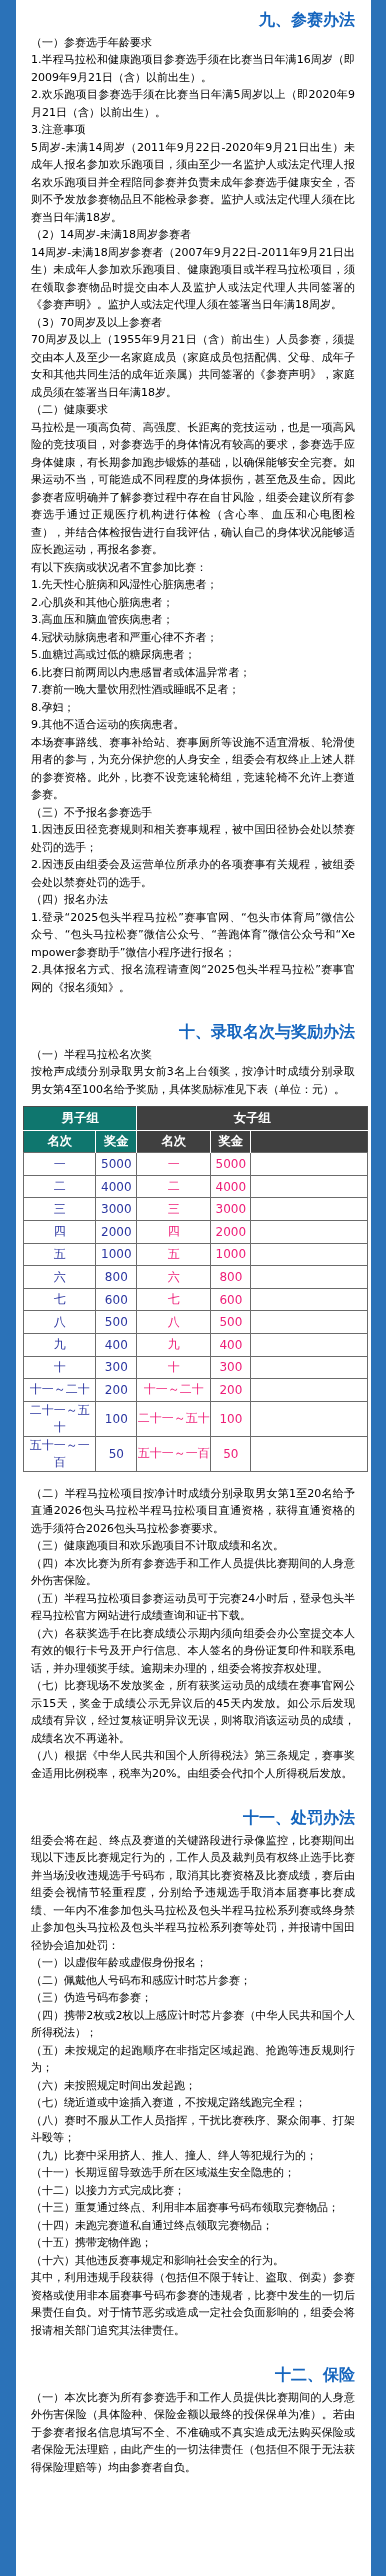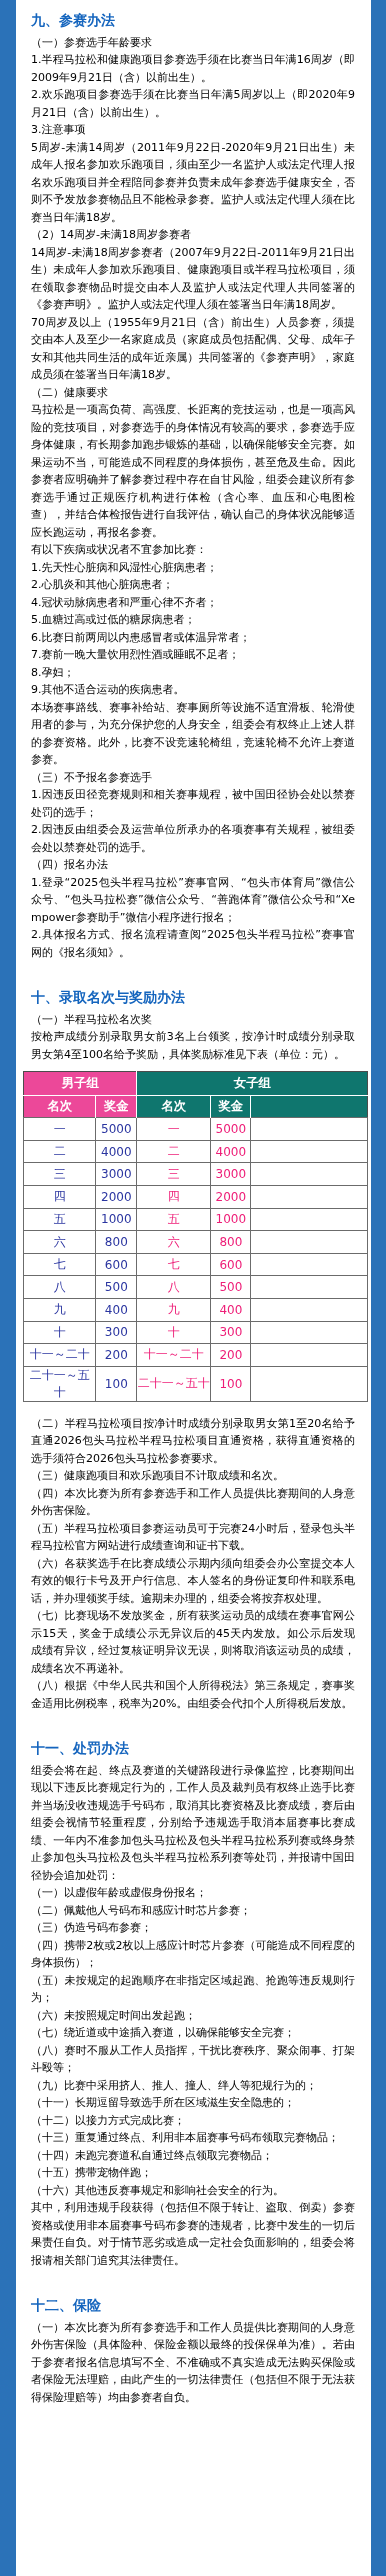--- a/index.html
+++ b/index.html
@@ -7,40 +7,40 @@
     width:386px;height:3220px;position:relative;overflow:hidden;
     background:#2B72B8;
     font-family:"DejaVu Sans",sans-serif;
   }
   .card{
     position:absolute;left:15.5px;top:0;width:355px;height:3197px;
     background:#FFFFFF;border-radius:0 0 23px 23px;
     box-sizing:border-box;padding:8.2px 15.5px 0 15.5px;overflow:hidden;
   }
   .h{
-    color:#1565BE;font-weight:bold;font-size:14px;line-height:18.5px;
-    margin:27px 0 4.1px 0;text-align:left;
+    color:#1565BE;font-weight:bold;font-size:16px;line-height:18.5px;
+    margin:27px 0 4.1px 0;text-align:right;
   }
   .h.first{margin-top:3.1px;}
   .p{
     color:#000000;font-size:11px;line-height:17.5px;margin:0;
     text-align:justify;text-justify:inter-ideograph;word-break:break-all;
   }
   .tblwrap{margin:7.2px -7.7px 0 -7.7px;}
   table.prize{
     width:344px;table-layout:fixed;border-collapse:collapse;
     border:1px solid #4C4C4C;
   }
   table.prize th{
     font-size:12.4px;font-weight:bold;color:#FFFFFF;text-align:center;
     height:21.6px;padding:0;border:none;
   }
   table.prize .g{height:23px;}
-  table.prize .navy{background:#ec4899;}
-  table.prize .pink{background:#0f766e;}
+  table.prize .navy{background:#0f766e;}
+  table.prize .pink{background:#404040;}
   table.prize th.sepl{border-left:1.5px solid #FFFFFF;}
   table.prize tr.sub th{border-top:1.5px solid #FFFFFF;margin-top:28px;}
   table.prize td{
     border:0.5px solid #6B6B6B;height:21.6px;padding:0;
     text-align:center;font-size:12px;background:#FFFFFF;
   }
   table.prize td.m{color:#2A35A0;}
   table.prize td.w{color:#EE1D77;}
 </style>
 </head>
@@ -50,26 +50,28 @@
 
   <div>
     <div class="h first">九、参赛办法</div>
     <p class="p">（一）参赛选手年龄要求</p>
     <p class="p">1.半程马拉松和健康跑项目参赛选手须在比赛当日年满16周岁（即2009年9月21日（含）以前出生）。</p>
     <p class="p">2.欢乐跑项目参赛选手须在比赛当日年满5周岁以上（即2020年9月21日（含）以前出生）。</p>
     <p class="p">3.注意事项</p>
     <p class="p">5周岁-未满14周岁（2011年9月22日-2020年9月21日出生）未成年人报名参加欢乐跑项目，须由至少一名监护人或法定代理人报名欢乐跑项目并全程陪同参赛并负责未成年参赛选手健康安全，否则不予发放参赛物品且不能检录参赛。监护人或法定代理人须在比赛当日年满18岁。</p>
     <p class="p">（2）14周岁-未满18周岁参赛者</p>
     <p class="p">14周岁-未满18周岁参赛者（2007年9月22日-2011年9月21日出生）未成年人参加欢乐跑项目、健康跑项目或半程马拉松项目，须在领取参赛物品时提交由本人及监护人或法定代理人共同签署的《参赛声明》。监护人或法定代理人须在签署当日年满18周岁。</p>
+    <p class="p">（3）70周岁及以上参赛者</p>
     <p class="p">70周岁及以上（1955年9月21日（含）前出生）人员参赛，须提交由本人及至少一名家庭成员（家庭成员包括配偶、父母、成年子女和其他共同生活的成年近亲属）共同签署的《参赛声明》，家庭成员须在签署当日年满18岁。</p>
     <p class="p">（二）健康要求</p>
     <p class="p">马拉松是一项高负荷、高强度、长距离的竞技运动，也是一项高风险的竞技项目，对参赛选手的身体情况有较高的要求，参赛选手应身体健康，有长期参加跑步锻炼的基础，以确保能够安全完赛。如果运动不当，可能造成不同程度的身体损伤，甚至危及生命。因此参赛者应明确并了解参赛过程中存在自甘风险，组委会建议所有参赛选手通过正规医疗机构进行体检（含心率、血压和心电图检查），并结合体检报告进行自我评估，确认自己的身体状况能够适应长跑运动，再报名参赛。</p>
     <p class="p">有以下疾病或状况者不宜参加比赛：</p>
     <p class="p">1.先天性心脏病和风湿性心脏病患者；</p>
     <p class="p">2.心肌炎和其他心脏病患者；</p>
+    <p class="p">3.高血压和脑血管疾病患者；</p>
     <p class="p">4.冠状动脉病患者和严重心律不齐者；</p>
     <p class="p">5.血糖过高或过低的糖尿病患者；</p>
     <p class="p">6.比赛日前两周以内患感冒者或体温异常者；</p>
     <p class="p">7.赛前一晚大量饮用烈性酒或睡眠不足者；</p>
     <p class="p">8.孕妇；</p>
     <p class="p">9.其他不适合运动的疾病患者。</p>
     <p class="p">本场赛事路线、赛事补给站、赛事厕所等设施不适宜滑板、轮滑使用者的参与，为充分保护您的人身安全，组委会有权终止上述人群的参赛资格。此外，比赛不设竞速轮椅组，竞速轮椅不允许上赛道参赛。</p>
     <p class="p">（三）不予报名参赛选手</p>
     <p class="p">1.因违反田径竞赛规则和相关赛事规程，被中国田径协会处以禁赛处罚的选手；</p>
     <p class="p">2.因违反由组委会及运营单位所承办的各项赛事有关规程，被组委会处以禁赛处罚的选手。</p>
@@ -183,43 +185,50 @@
               <td class="w">200</td>
               <td></td>
             </tr>
           <tr>
               <td class="m">二十一～五十</td>
               <td class="m">100</td>
               <td class="w">二十一～五十</td>
               <td class="w">100</td>
               <td></td>
             </tr>
+          <tr>
+              <td class="m">五十一～一百</td>
+              <td class="m">50</td>
+              <td class="w">五十一～一百</td>
+              <td class="w">50</td>
+              <td></td>
+            </tr>
         </tbody>
       </table>
     </div>
 
     <p class="p" style="margin-top:13px">（二）半程马拉松项目按净计时成绩分别录取男女第1至20名给予直通2026包头马拉松半程马拉松项目直通资格，获得直通资格的选手须符合2026包头马拉松参赛要求。</p>
     <p class="p">（三）健康跑项目和欢乐跑项目不计取成绩和名次。</p>
     <p class="p">（四）本次比赛为所有参赛选手和工作人员提供比赛期间的人身意外伤害保险。</p>
     <p class="p">（五）半程马拉松项目参赛运动员可于完赛24小时后，登录包头半程马拉松官方网站进行成绩查询和证书下载。</p>
     <p class="p">（六）各获奖选手在比赛成绩公示期内须向组委会办公室提交本人有效的银行卡号及开户行信息、本人签名的身份证复印件和联系电话，并办理领奖手续。逾期未办理的，组委会将按弃权处理。</p>
     <p class="p">（七）比赛现场不发放奖金，所有获奖运动员的成绩在赛事官网公示15天，奖金于成绩公示无异议后的45天内发放。如公示后发现成绩有异议，经过复核证明异议无误，则将取消该运动员的成绩，成绩名次不再递补。</p>
     <p class="p">（八）根据《中华人民共和国个人所得税法》第三条规定，赛事奖金适用比例税率，税率为20%。由组委会代扣个人所得税后发放。</p>
   </div>
 
   <div>
     <div class="h">十一、处罚办法</div>
     <p class="p">组委会将在起、终点及赛道的关键路段进行录像监控，比赛期间出现以下违反比赛规定行为的，工作人员及裁判员有权终止选手比赛并当场没收违规选手号码布，取消其比赛资格及比赛成绩，赛后由组委会视情节轻重程度，分别给予违规选手取消本届赛事比赛成绩、一年内不准参加包头马拉松及包头半程马拉松系列赛或终身禁止参加包头马拉松及包头半程马拉松系列赛等处罚，并报请中国田径协会追加处罚：</p>
     <p class="p">（一）以虚假年龄或虚假身份报名；</p>
     <p class="p">（二）佩戴他人号码布和感应计时芯片参赛；</p>
     <p class="p">（三）伪造号码布参赛；</p>
-    <p class="p">（四）携带2枚或2枚以上感应计时芯片参赛（可能造成不同程度的身体损伤）；</p>
+    <p class="p">（四）携带2枚或2枚以上感应计时芯片参赛（中华人民共和国个人所得税法）；</p>
     <p class="p">（五）未按规定的起跑顺序在非指定区域起跑、抢跑等违反规则行为；</p>
     <p class="p">（六）未按照规定时间出发起跑；</p>
-    <p class="p">（七）绕近道或中途插入赛道，以确保能够安全完赛；</p>
+    <p class="p">（七）绕近道或中途插入赛道，不按规定路线跑完全程；</p>
     <p class="p">（八）赛时不服从工作人员指挥，干扰比赛秩序、聚众闹事、打架斗殴等；</p>
     <p class="p">（九）比赛中采用挤人、推人、撞人、绊人等犯规行为的；</p>
     <p class="p">（十一）长期逗留导致选手所在区域滋生安全隐患的；</p>
     <p class="p">（十二）以接力方式完成比赛；</p>
     <p class="p">（十三）重复通过终点、利用非本届赛事号码布领取完赛物品；</p>
     <p class="p">（十四）未跑完赛道私自通过终点领取完赛物品；</p>
     <p class="p">（十五）携带宠物伴跑；</p>
     <p class="p">（十六）其他违反赛事规定和影响社会安全的行为。</p>
     <p class="p">其中，利用违规手段获得（包括但不限于转让、盗取、倒卖）参赛资格或使用非本届赛事号码布参赛的违规者，比赛中发生的一切后果责任自负。对于情节恶劣或造成一定社会负面影响的，组委会将报请相关部门追究其法律责任。</p>
   </div>

